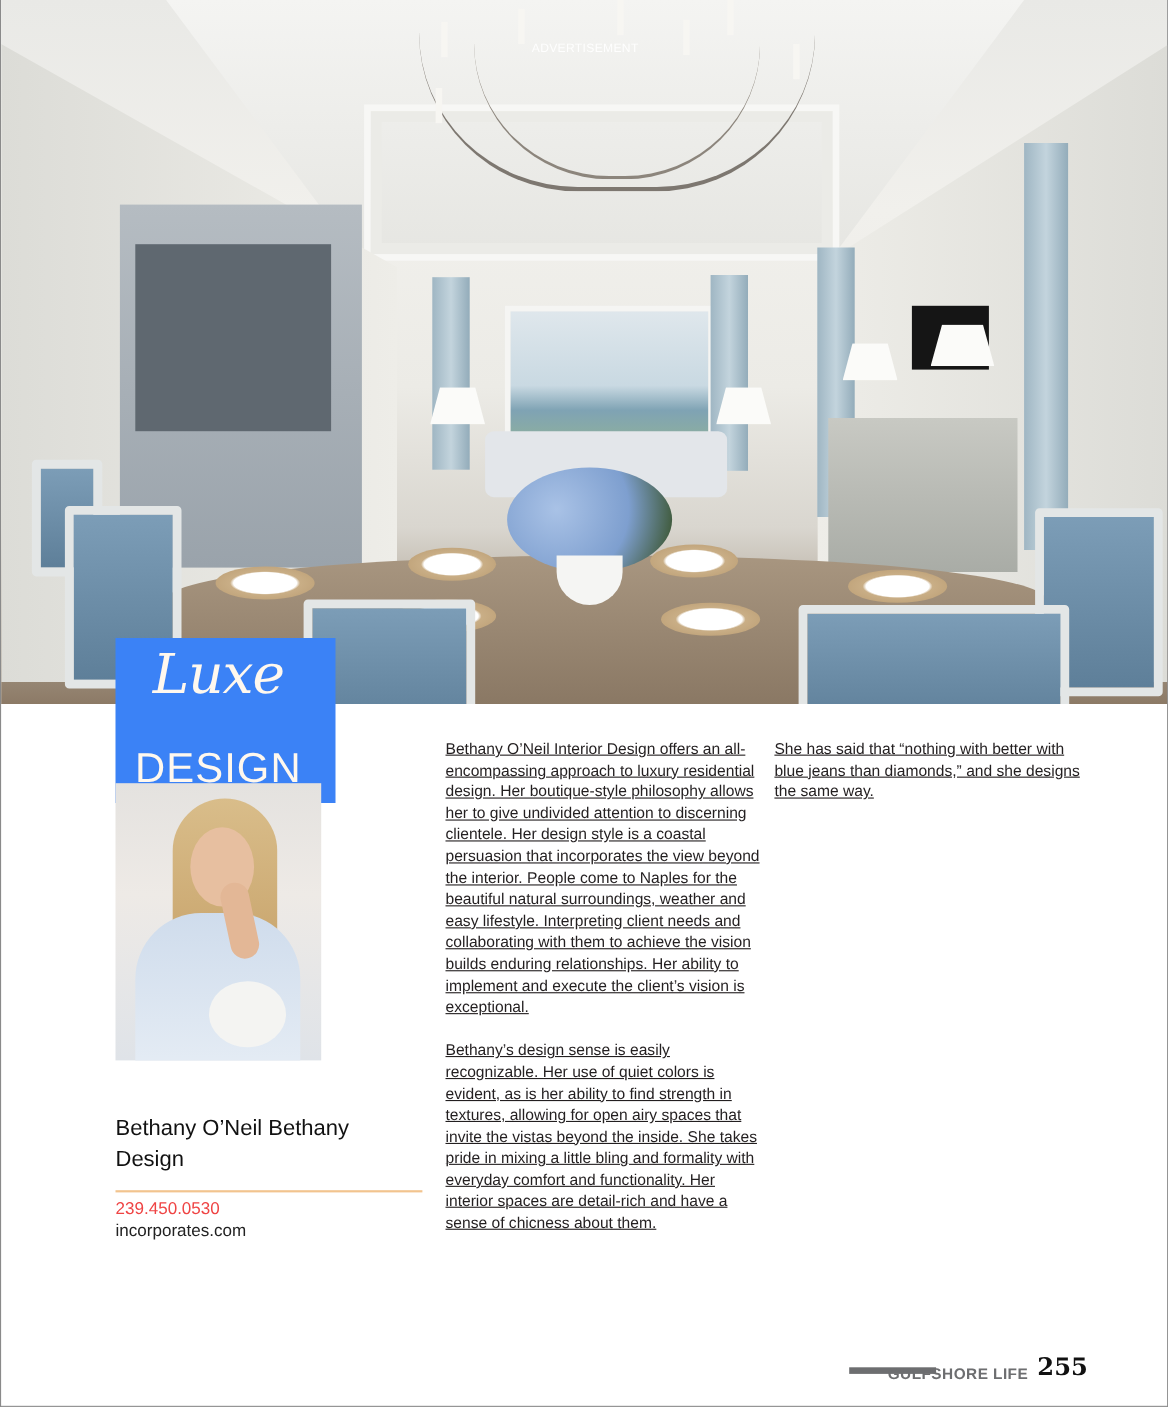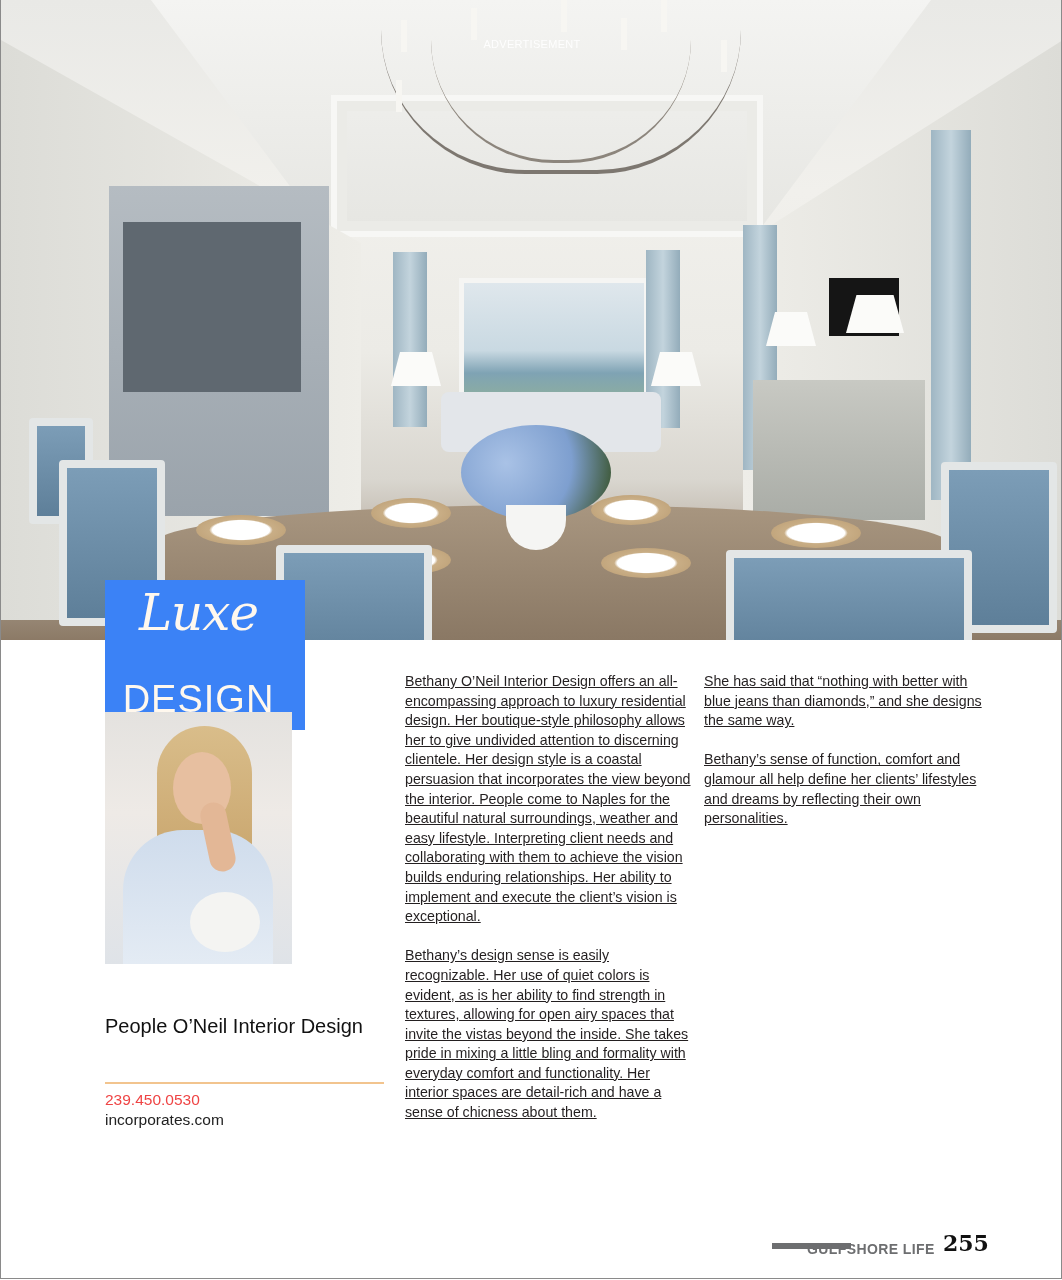--- a/index.html
+++ b/index.html
@@ -116,30 +116,29 @@
   </div>
 
   <div class="portrait">
     <div class="p-hair"></div>
     <div class="p-body"></div>
     <div class="p-face"></div>
     <div class="p-arm"></div>
     <div class="p-knee"></div>
   </div>
 
-  <div class="company">People O’Neil Interior Design</div>
+  <div class="company">Bethany O’Neil Bethany Design</div>
   <div class="rule"></div>
   <div class="phone">239.450.0530</div>
   <div class="web">incorporates.com</div>
 
   <div class="col col1">
     <p>Bethany O’Neil Interior Design offers an all-encompassing approach to luxury residential design. Her boutique-style philosophy allows her to give undivided attention to discerning clientele. Her design style is a coastal persuasion that incorporates the view beyond the interior. People come to Naples for the beautiful natural surroundings, weather and easy lifestyle. Interpreting client needs and collaborating with them to achieve the vision builds enduring relationships. Her ability to implement and execute the client’s vision is exceptional.</p>
     <p>Bethany’s design sense is easily recognizable. Her use of quiet colors is evident, as is her ability to find strength in textures, allowing for open airy spaces that invite the vistas beyond the inside. She takes pride in mixing a little bling and formality with everyday comfort and functionality. Her interior spaces are detail-rich and have a sense of chicness about them.</p>
   </div>
   <div class="col col2">
     <p>She has said that “nothing with better with blue jeans than diamonds,” and she designs the same way.</p>
-    <p>Bethany’s sense of function, comfort and glamour all help define her clients’ lifestyles and dreams by reflecting their own personalities.</p>
   </div>
 
   <div class="footer-bar"></div>
   <div class="footer-mag">GULFSHORE LIFE</div>
   <div class="footer-page">255</div>
 </div>
 
 </body></html>

